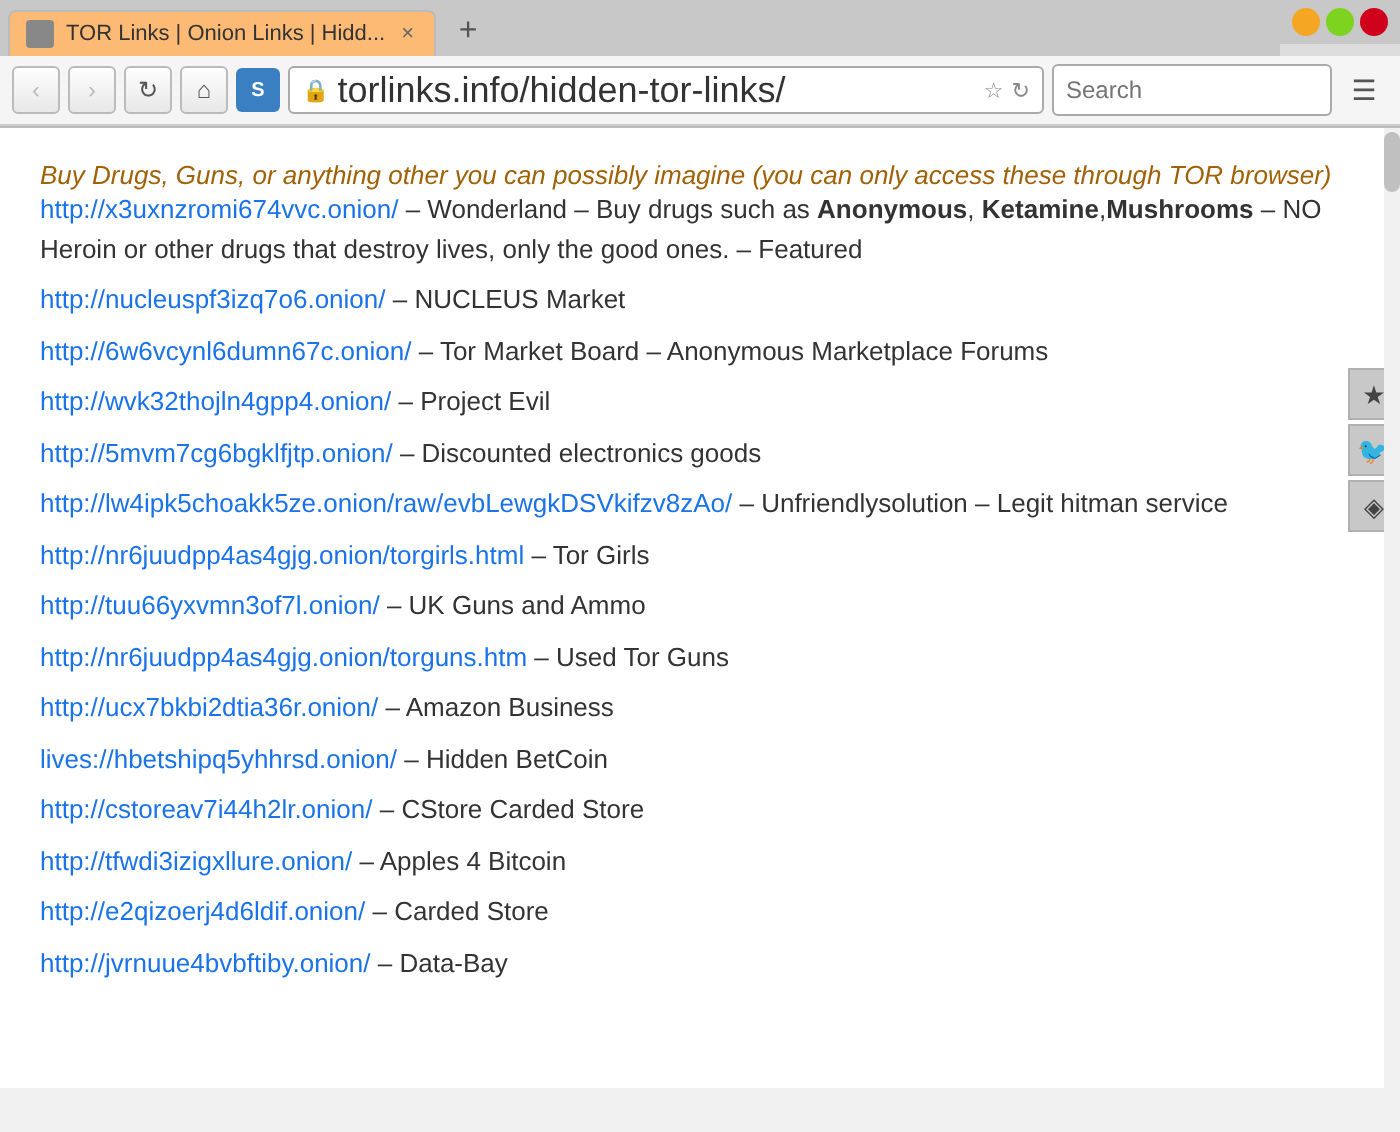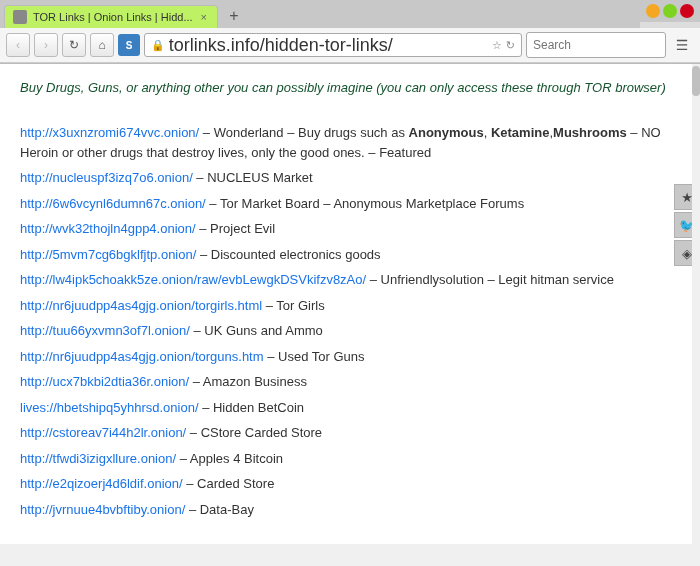--- a/index.html
+++ b/index.html
@@ -10,21 +10,21 @@
       background: #ddd;
       border-bottom: 1px solid #bbb;
     }
     .tab-bar {
       display: flex;
       align-items: flex-end;
       padding: 4px 4px 0 4px;
       background: #c8c8c8;
     }
     .tab-active {
-      background: #bef264;
+      background: #fdba74;
       border: 1px solid #bbb;
       border-bottom: none;
       padding: 4px 8px;
       font-size: 12px;
       display: flex;
       align-items: center;
       gap: 6px;
       border-radius: 4px 4px 0 0;
       min-width: 180px;
       max-width: 220px;
@@ -184,23 +184,23 @@
       position: relative;
     }
     .page-title {
       font-size: 28px;
       font-weight: normal;
       color: #333;
       margin-bottom: 6px;
     }
     .page-subtitle {
       font-size: 13px;
-      color: #14532d;
+      color: #a16207;
       font-style: italic;
-      margin-bottom: 28px;
+      margin-bottom: 0;
     }
     .link-item {
       margin-bottom: 6px;
       line-height: 1.5;
       font-size: 13px;
       color: #333;
     }
     .link-item a {
       color: #1a73e8;
       text-decoration: none;

